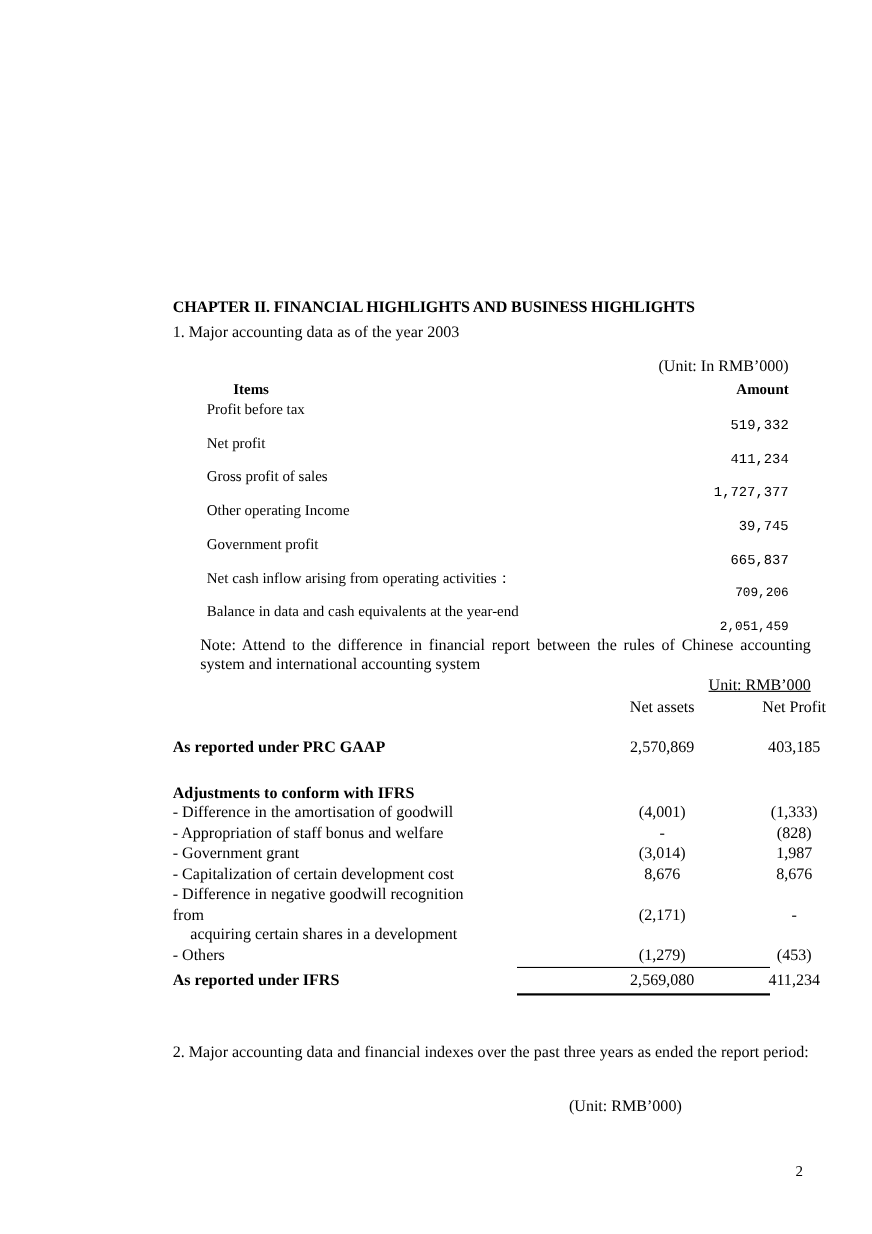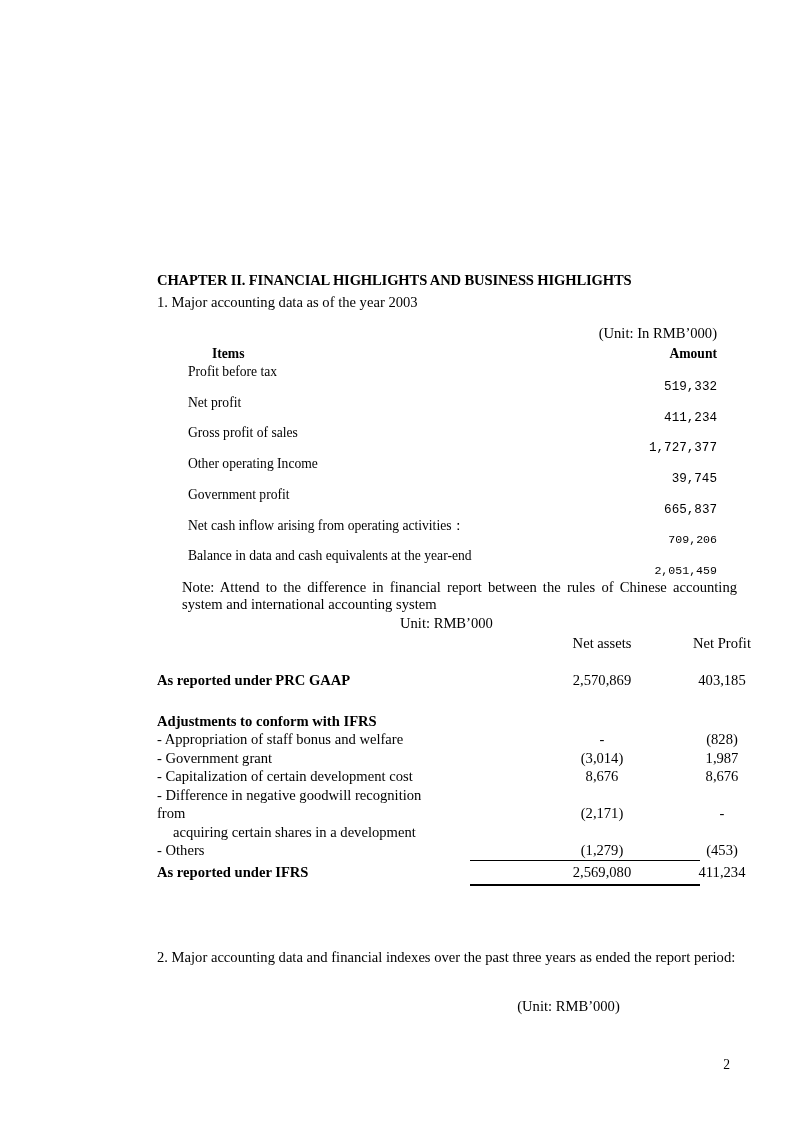--- a/index.html
+++ b/index.html
@@ -110,21 +110,22 @@
     text-align-last: left;
     text-indent: 0;
   }
 
   
   #unit-note-2 {
     left: 400px;
     top: 615px;
     width: 337px;
     font-size: 14.6px;
-    text-align: left;
+    text-align: right;
+    text-decoration: underline;
   }
 
   
   #table2 {
     position: absolute;
     left: 157px;
     top: 634px;
     width: 560px;
   }
   .t2-row {
@@ -282,20 +283,25 @@
       <span class="t2-col1">2,570,869</span>
       <span class="t2-col2">403,185</span>
     </div>
 
     <div style="height:22px"></div>
 
     <div class="t2-row">
       <span class="t2-label bold">Adjustments to conform with IFRS</span>
     </div>
 
+    <div class="t2-row">
+      <span class="t2-label">- Difference in the amortisation of goodwill</span>
+      <span class="t2-col1">(4,001)</span>
+      <span class="t2-col2">(1,333)</span>
+    </div>
 
     <div class="t2-row">
       <span class="t2-label wrap2">- Appropriation of staff bonus and welfare</span>
       <span class="t2-col1">-</span>
       <span class="t2-col2">(828)</span>
     </div>
 
     <div class="t2-row">
       <span class="t2-label">- Government grant</span>
       <span class="t2-col1">(3,014)</span>

